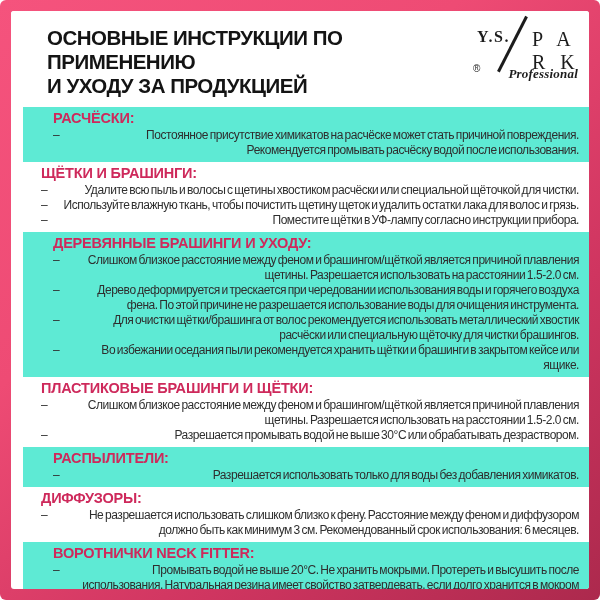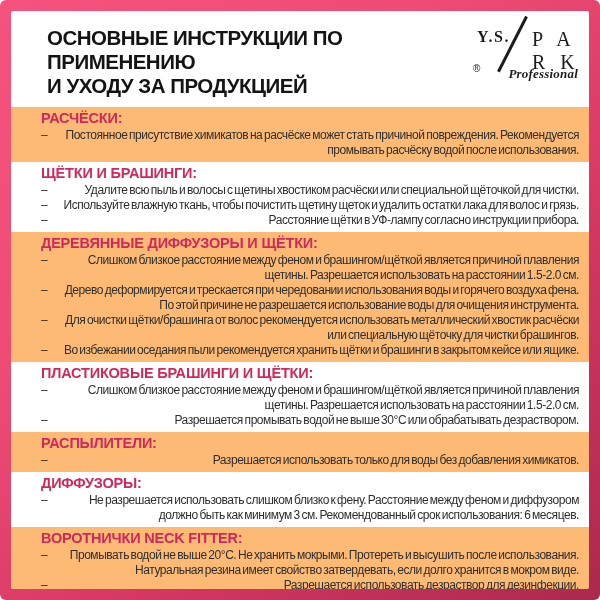--- a/index.html
+++ b/index.html
@@ -69,21 +69,21 @@
     margin-top: 9px;
   }
   .logo .registered {
     position: absolute; left: 3px; top: 52px;
     font-size: 10px;
     font-family: "Liberation Sans", sans-serif;
   }
   
   .sections { flex: 1; display: flex; flex-direction: column; }
   .section { padding: 3px 8px 4px 30px; }
-  .band-pink  { background: #fdba74; }
+  .band-pink  { background: #5eead4; margin-left: 12px; }
   .band-white { background: #ffffff; }
   .section-heading {
     display: block;
     color: #ce295b;
     font-weight: bold;
     font-size: 14.5px;
     line-height: 17px;
     letter-spacing: -0.2px;
     margin-bottom: 1px;
   }
@@ -145,27 +145,27 @@
             <div class="bullet-row">
               <span class="dash">–</span>
               <span class="bullet-text">Удалите всю пыль и волосы с щетины хвостиком расчёски или специальной щёточкой для чистки.</span>
             </div>
             <div class="bullet-row">
               <span class="dash">–</span>
               <span class="bullet-text">Используйте влажную ткань, чтобы почистить щетину щеток и удалить остатки лака для волос и грязь.</span>
             </div>
             <div class="bullet-row">
               <span class="dash">–</span>
-              <span class="bullet-text">Расстояние щётки в УФ-лампу согласно инструкции прибора.</span>
-            </div>
-          </div>
-  </div>
-
-  <div class="section band-pink">
-    <span class="section-heading">ДЕРЕВЯННЫЕ ДИФФУЗОРЫ И ЩЁТКИ:</span>
+              <span class="bullet-text">Поместите щётки в УФ-лампу согласно инструкции прибора.</span>
+            </div>
+          </div>
+  </div>
+
+  <div class="section band-pink">
+    <span class="section-heading">ДЕРЕВЯННЫЕ БРАШИНГИ И УХОДУ:</span>
     <div class="bullet-list">
             <div class="bullet-row">
               <span class="dash">–</span>
               <span class="bullet-text">Слишком близкое расстояние между феном и брашингом/щёткой является причиной плавления щетины. Разрешается использовать на расстоянии 1.5-2.0 см.</span>
             </div>
             <div class="bullet-row">
               <span class="dash">–</span>
               <span class="bullet-text">Дерево деформируется и трескается при чередовании использования воды и горячего воздуха фена. По этой причине не разрешается использование воды для очищения инструмента.</span>
             </div>
             <div class="bullet-row">

